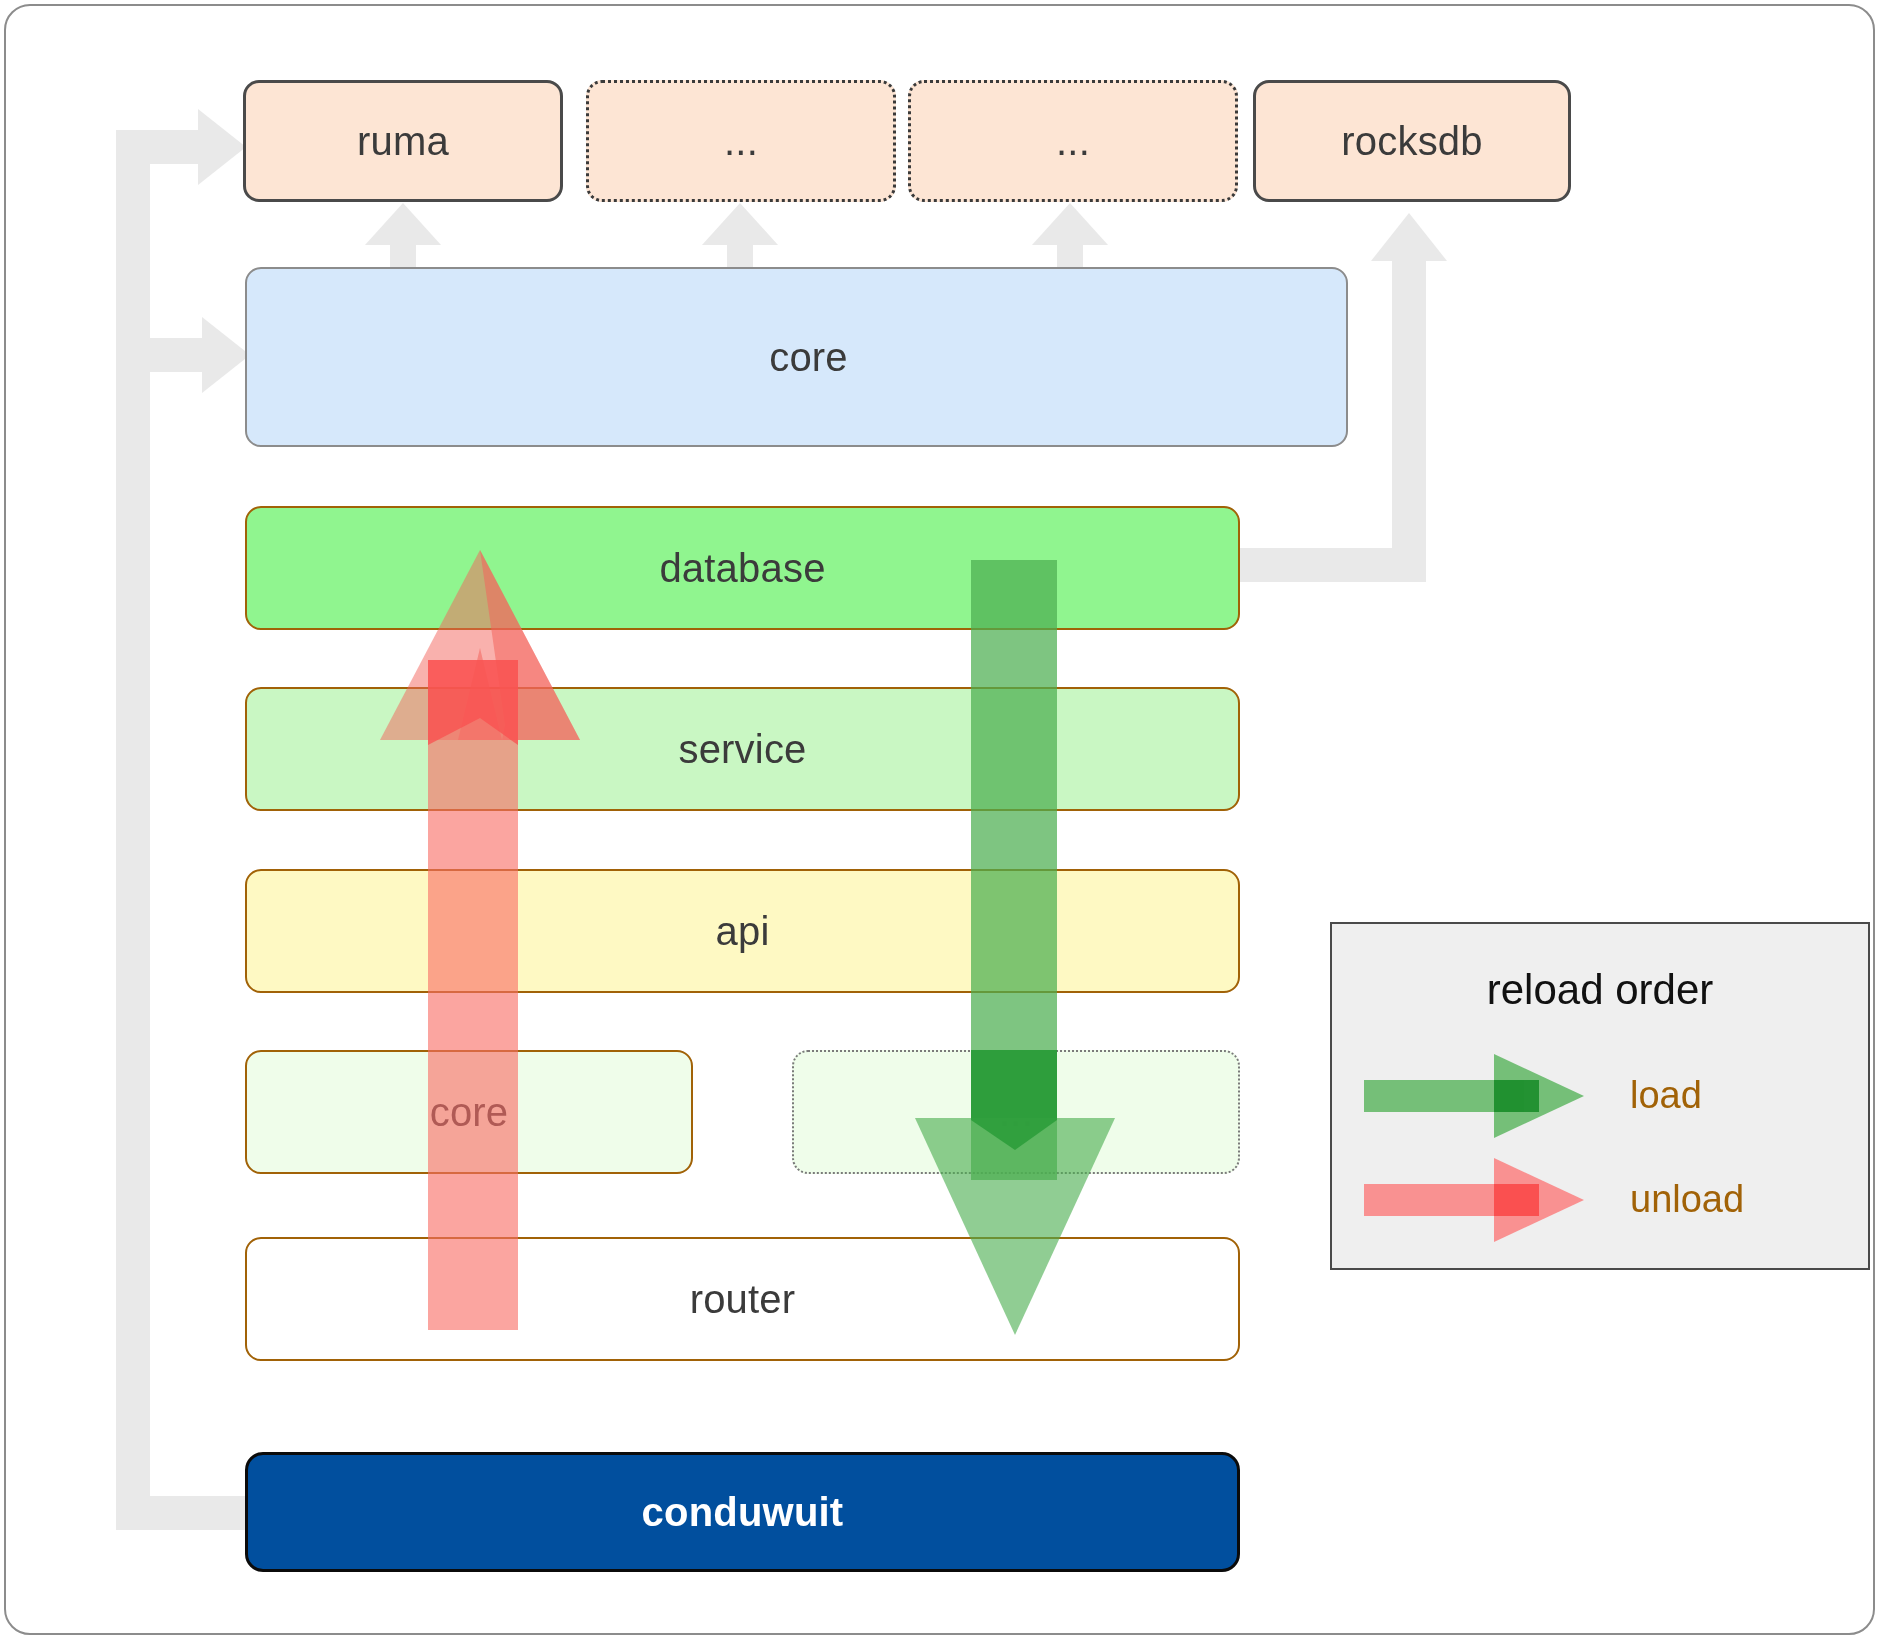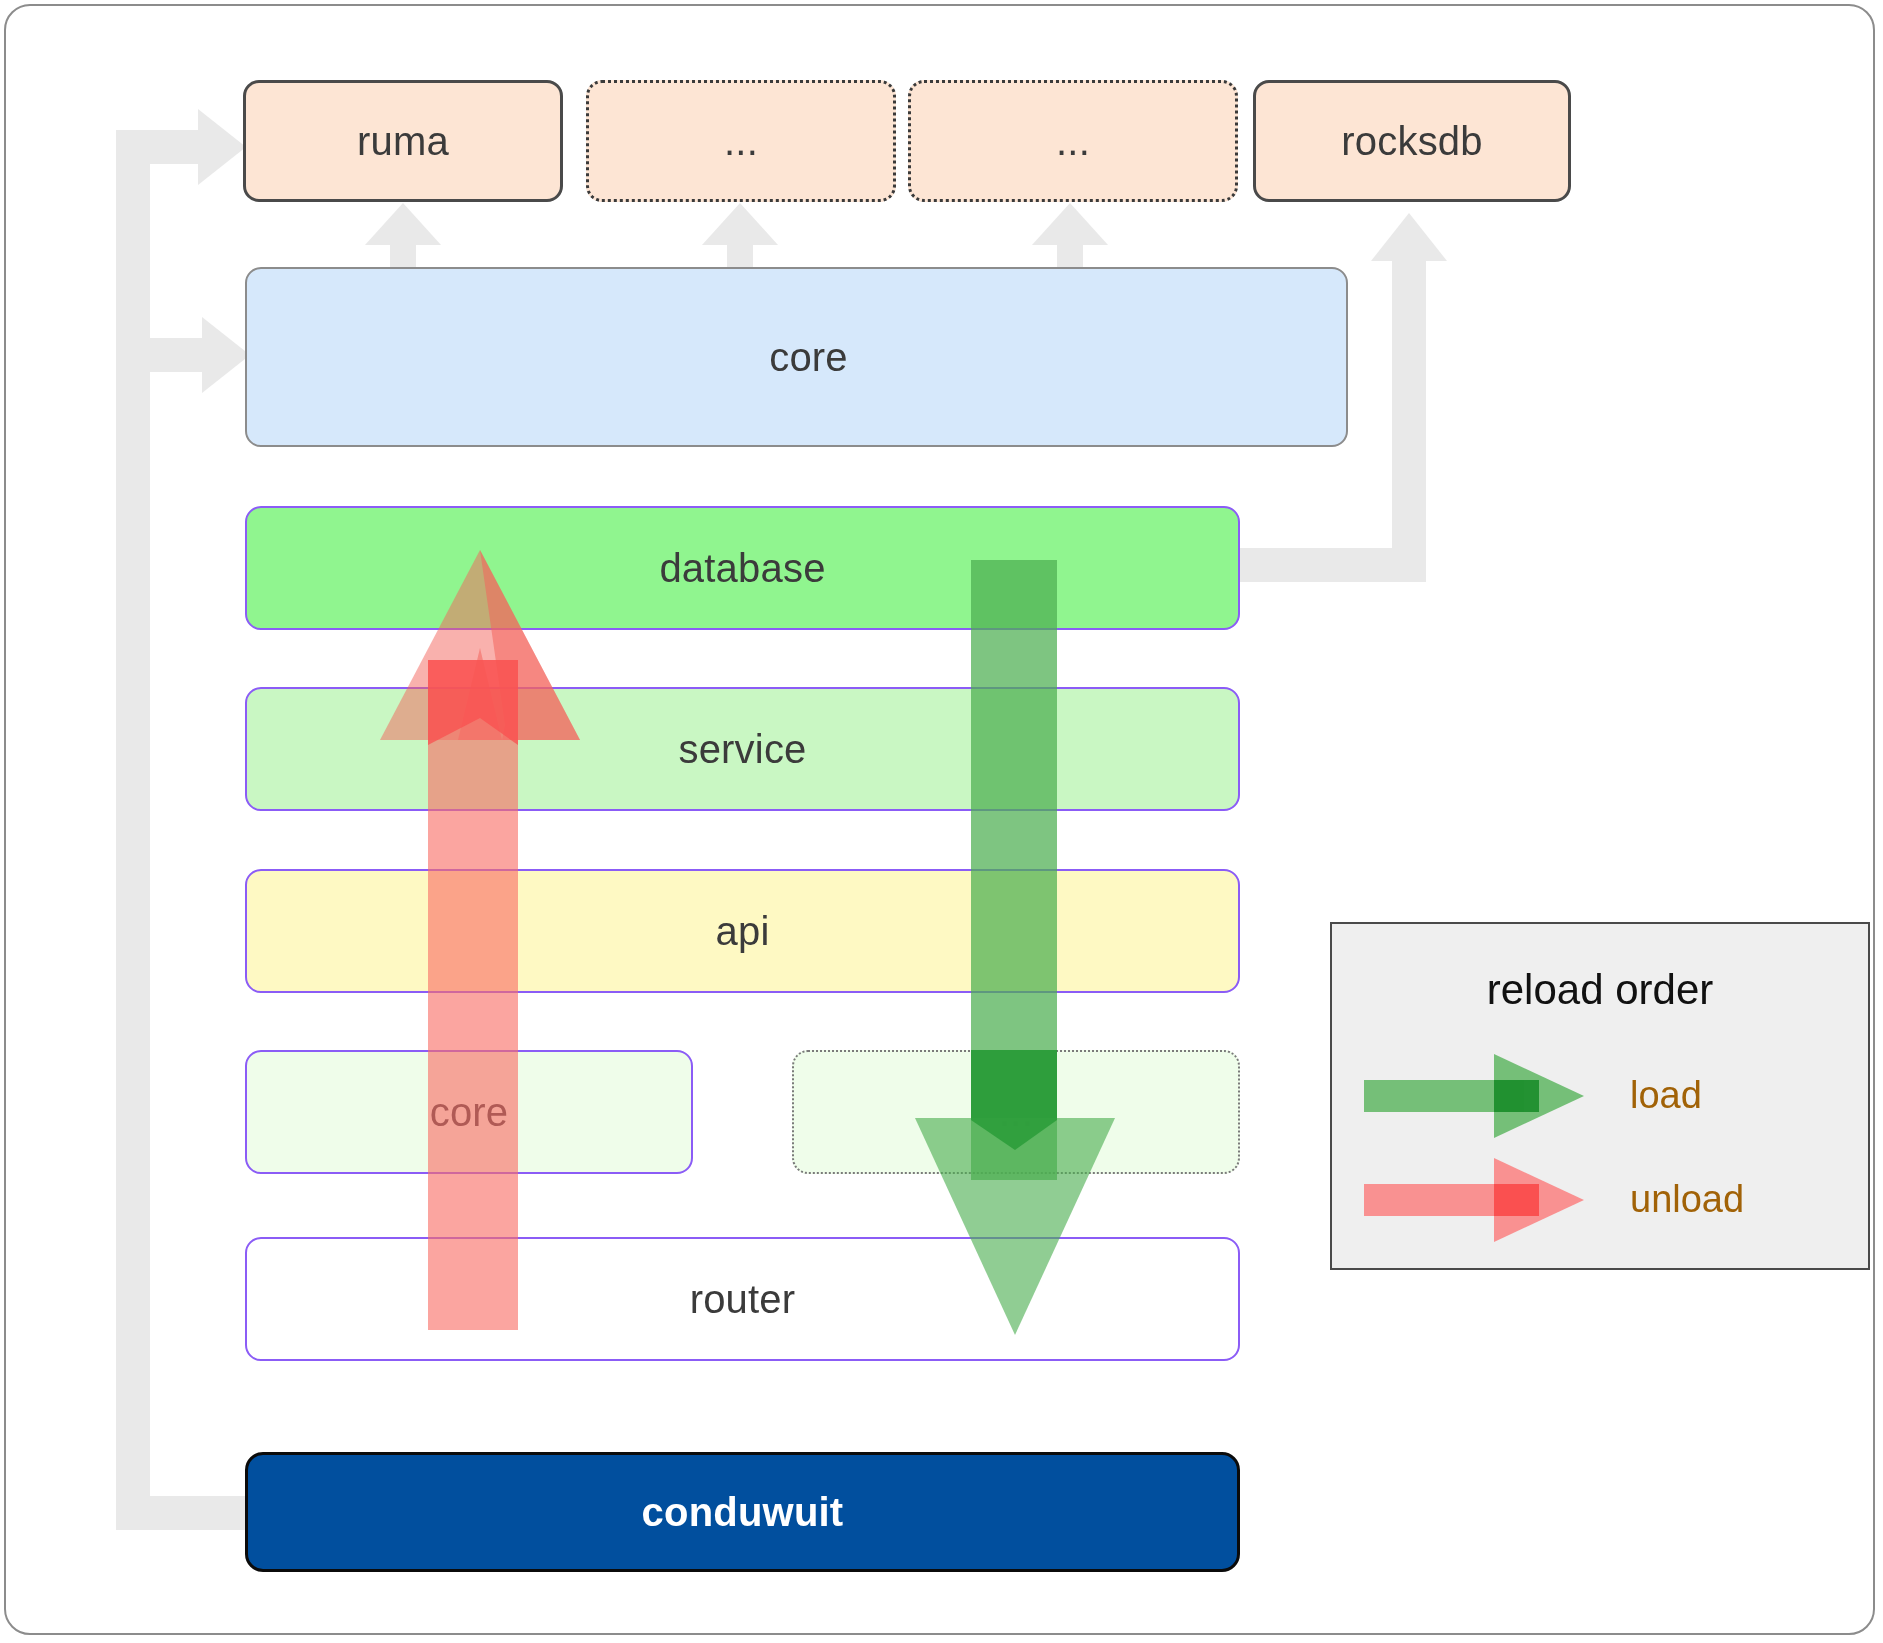--- a/index.html
+++ b/index.html
@@ -55,21 +55,21 @@
 
   
   .core {
     background: #d6e8fb;
     border: 2px solid #8c8c8c;
     border-radius: 16px;
   }
 
   
   .layer {
-    border: 2px solid #8b5cf6;
+    border: 2px solid #a16207;
     border-radius: 16px;
   }
   .layer.dotted { border: 2px dotted #7a7a7a; }
 
   
   .root {
     background: #014f9e;
     border: 3px solid #0b0b0b;
     color: #ffffff;
     border-radius: 18px;

